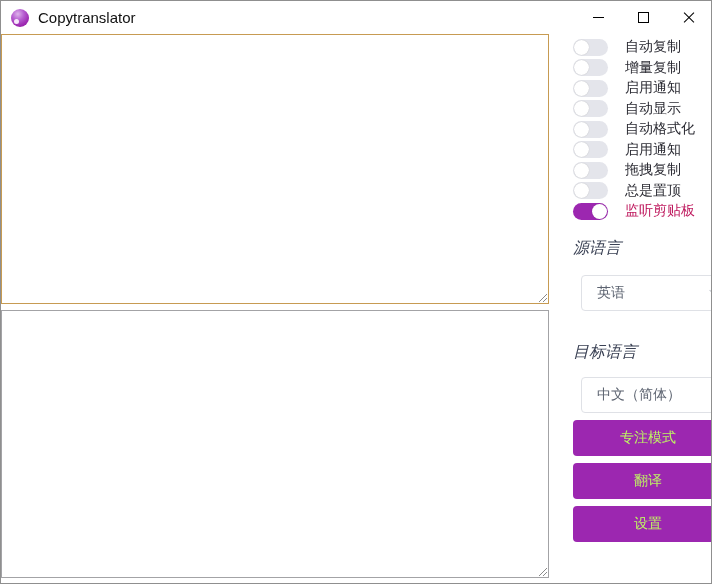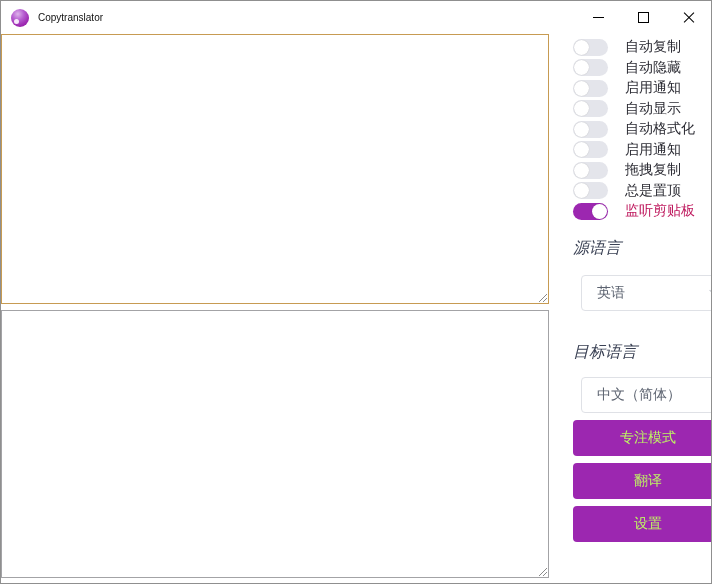--- a/index.html
+++ b/index.html
@@ -26,21 +26,21 @@
     background: radial-gradient(circle at 38% 28%, #ddb3ea 0%, #b75fd1 35%, #9c27b0 70%, #8a1d9e 100%);
     position: relative;
     flex: 0 0 auto;
   }
   .app-icon::after {
     content: ""; position: absolute; left: 3px; bottom: 3px;
     width: 5px; height: 5px; border-radius: 50%;
     background: #f6e9fa;
   }
   .window-title {
-    margin-left: 9px; font-size: 10px; color: #111111;
+    margin-left: 9px; font-size: 15px; color: #111111;
   }
   .win-controls {
     margin-left: auto; display: flex; height: 33px;
   }
   .win-btn {
     width: 45px; height: 33px;
     display: flex; align-items: center; justify-content: center;
     cursor: default;
   }
   .glyph-min { width: 11px; height: 0; border-top: 1.4px solid #000; }
@@ -179,21 +179,21 @@
     <div class="toggle-switch">
       <div class="toggle-knob"></div>
     </div>
     <div class="toggle-label">自动复制</div>
   </div>
 
   <div class="toggle-row">
     <div class="toggle-switch">
       <div class="toggle-knob"></div>
     </div>
-    <div class="toggle-label">自动隐藏</div>
+    <div class="toggle-label">增量复制</div>
   </div>
 
   <div class="toggle-row">
     <div class="toggle-switch">
       <div class="toggle-knob"></div>
     </div>
     <div class="toggle-label">启用通知</div>
   </div>
 
 

